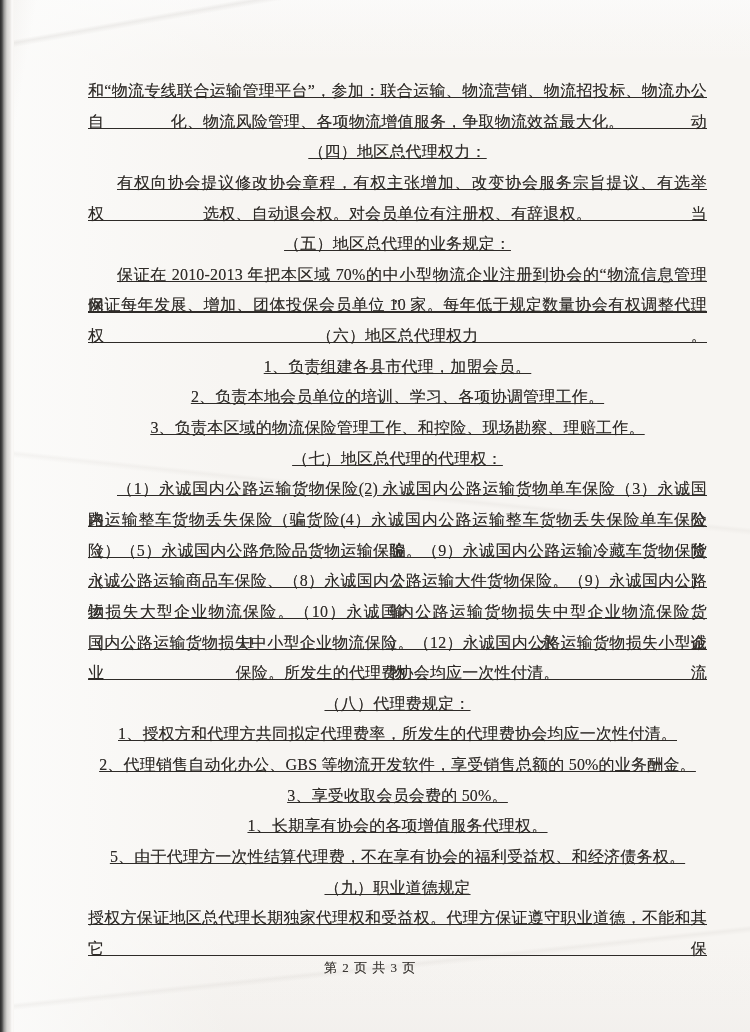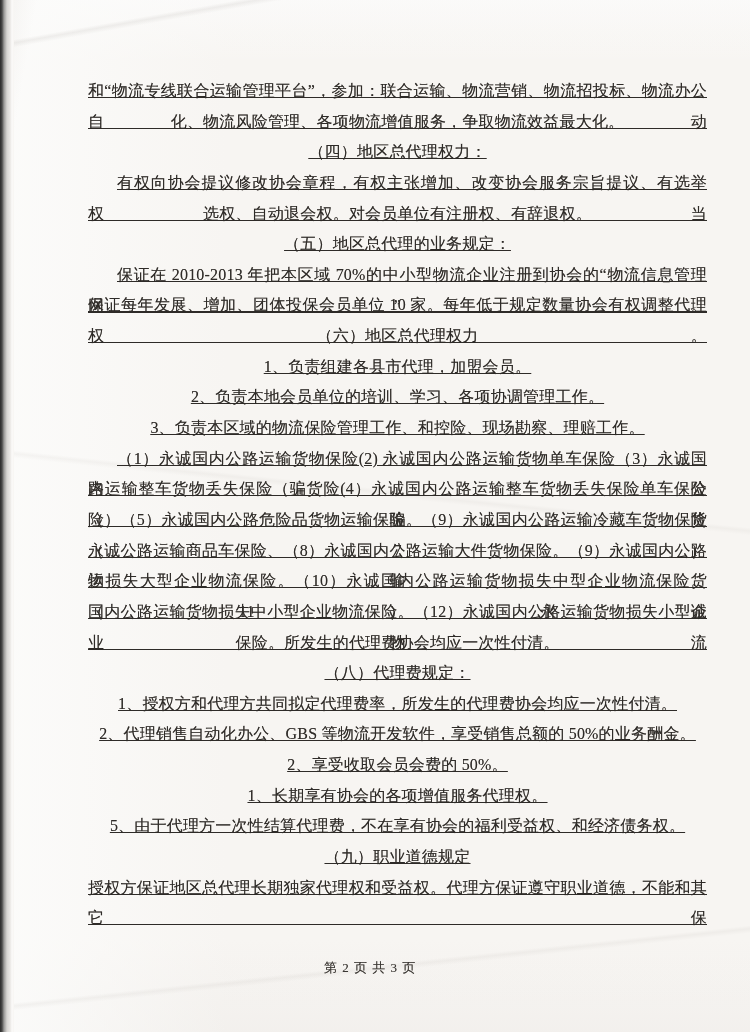--- a/index.html
+++ b/index.html
@@ -96,31 +96,32 @@
     <p class="line l-end">（四）地区总代理权力：</p>
     <p class="line l-full ind2">有权向协会提议修改协会章程，有权主张增加、改变协会服务宗旨提议、有选举权、当</p>
     <p class="line l-end">选权、自动退会权。对会员单位有注册权、有辞退权。</p>
     <p class="line l-end">（五）地区总代理的业务规定：</p>
     <p class="line l-full ind2">保证在 2010-2013 年把本区域 70%的中小型物流企业注册到协会的“物流信息管理网”。</p>
     <p class="line l-full">保证每年发展、增加、团体投保会员单位 10 家。每年低于规定数量协会有权调整代理权。</p>
     <p class="line l-end">（六）地区总代理权力</p>
     <p class="line l-end">1、负责组建各县市代理，加盟会员。</p>
     <p class="line l-end">2、负责本地会员单位的培训、学习、各项协调管理工作。</p>
     <p class="line l-end">3、负责本区域的物流保险管理工作、和控险、现场勘察、理赔工作。</p>
+    <p class="line l-end">（七）地区总代理的代理权：</p>
     <p class="line l-full ind2">（1）永诚国内公路运输货物保险(2) 永诚国内公路运输货物单车保险（3）永诚国内公</p>
     <p class="line l-full">路运输整车货物丢失保险（骗货险(4）永诚国内公路运输整车货物丢失保险单车保险（骗货</p>
     <p class="line l-full">险）（5）永诚国内公路危险品货物运输保险。（9）永诚国内公路运输冷藏车货物保险（7）</p>
     <p class="line l-full">永诚公路运输商品车保险、（8）永诚国内公路运输大件货物保险。（9）永诚国内公路运输货</p>
     <p class="line l-full">物损失大型企业物流保险。（10）永诚国内公路运输货物损失中型企业物流保险。（11）永诚</p>
     <p class="line l-full">国内公路运输货物损失中小型企业物流保险。（12）永诚国内公路运输货物损失小型企业物流</p>
     <p class="line l-end">保险。所发生的代理费协会均应一次性付清。</p>
     <p class="line l-end">（八）代理费规定：</p>
     <p class="line l-end">1、授权方和代理方共同拟定代理费率，所发生的代理费协会均应一次性付清。</p>
     <p class="line l-end">2、代理销售自动化办公、GBS 等物流开发软件，享受销售总额的 50%的业务酬金。</p>
-    <p class="line l-end">2、享受收取会员会费的 50%。</p>
+    <p class="line l-end">3、享受收取会员会费的 50%。</p>
     <p class="line l-end">1、长期享有协会的各项增值服务代理权。</p>
     <p class="line l-end">5、由于代理方一次性结算代理费，不在享有协会的福利受益权、和经济债务权。</p>
     <p class="line l-end">（九）职业道德规定</p>
     <p class="line l-full">授权方保证地区总代理长期独家代理权和受益权。代理方保证遵守职业道德，不能和其它保</p>
   </div>
 
   <div class="page-footer">第 2 页 共 3 页</div>
 </div>
 
 </body></html>

